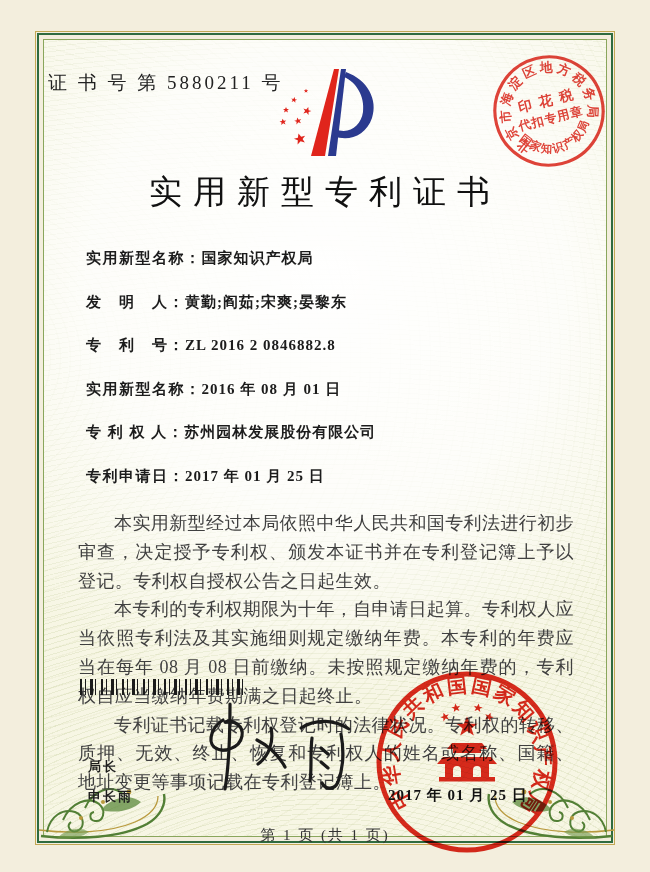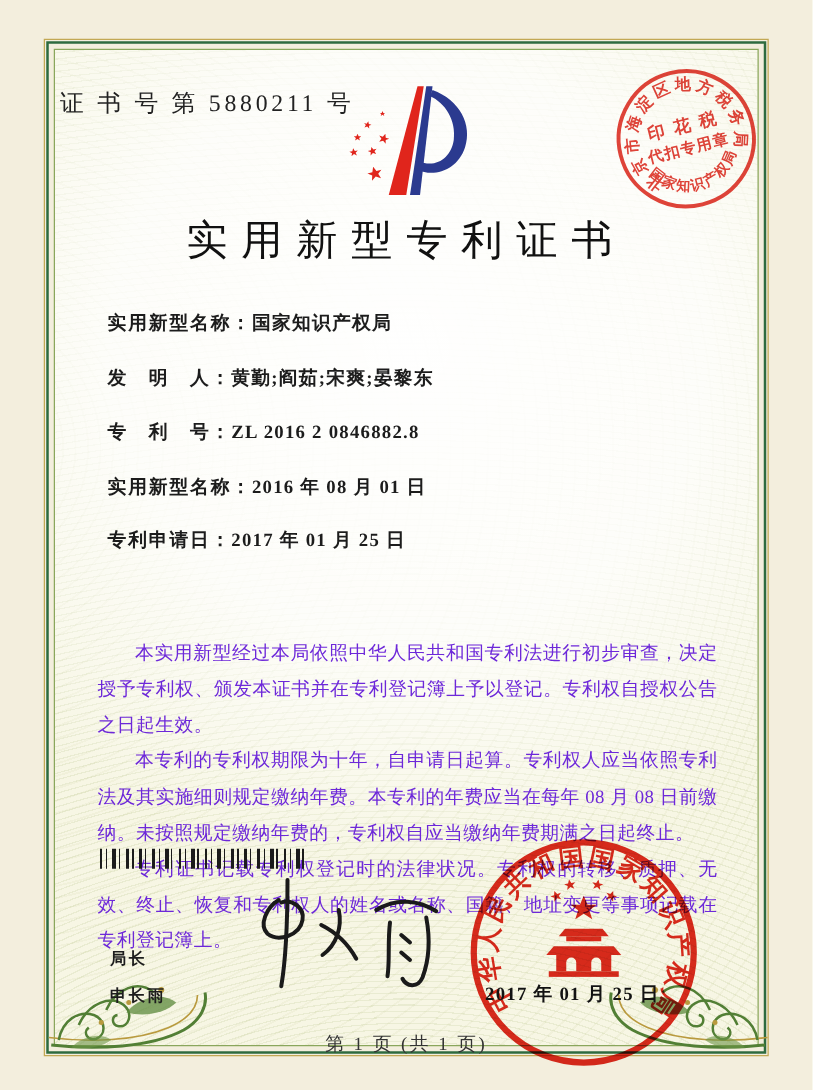--- a/index.html
+++ b/index.html
@@ -17,22 +17,22 @@
   .cert-no{position:absolute;left:48px;top:70px;font-size:19px;letter-spacing:3px;color:#222;}
   .logo{position:absolute;left:278px;top:66px;width:100px;height:97px;}
   .tax-stamp{position:absolute;left:490px;top:52px;width:118px;height:118px;
              transform:rotate(-14deg);opacity:.93;mix-blend-mode:multiply;}
   .title{position:absolute;left:0;top:170px;width:100%;text-align:center;
          font-size:33px;font-weight:400;letter-spacing:11px;color:#111;}
   .fields{position:absolute;left:86px;top:249px;width:480px;font-size:15px;font-weight:600;}
   .field-row{margin-bottom:24.5px;white-space:nowrap;}
   .field-label{letter-spacing:1.5px;}
   .field-value{letter-spacing:1px;}
-  .paras{position:absolute;left:78px;top:509px;width:496px;font-size:15px;
-         line-height:28.8px;letter-spacing:.4px;text-align:justify;color:#6d28d9;}
+  .paras{position:absolute;left:78px;top:509px;width:496px;font-size:18px;
+         line-height:28.8px;letter-spacing:.4px;text-align:justify;color:#404040;}
   .paras p{margin:0;text-indent:2em;}
   .barcode{position:absolute;left:80px;top:679px;width:168px;height:16px;
            background-image:repeating-linear-gradient(90deg,#1b1b1b 0 2px,transparent 2px 5px,
              #1b1b1b 5px 6px,transparent 6px 10px,#1b1b1b 10px 13px,transparent 13px 15px,
              #1b1b1b 15px 16px,transparent 16px 21px);}
   .director{position:absolute;left:88px;top:752px;font-family:"Liberation Sans","DejaVu Sans",sans-serif;
             font-weight:700;font-size:13px;color:#1d1d1d;line-height:30px;letter-spacing:2px;}
   .signature{position:absolute;left:183px;top:696px;width:195px;height:102px;}
   .flourish{position:absolute;width:132px;height:112px;}
   .flourish.bl{left:37px;top:732px;}
@@ -120,20 +120,23 @@
     <div class="field-row">
       <span class="field-label">发　明　人：</span><span class="field-value">黄勤;阎茹;宋爽;晏黎东</span>
     </div>
     <div class="field-row">
       <span class="field-label">专　利　号：</span><span class="field-value">ZL 2016 2 0846882.8</span>
     </div>
     <div class="field-row">
       <span class="field-label">实用新型名称：</span><span class="field-value">2016 年 08 月 01 日</span>
     </div>
     <div class="field-row">
+      <span class="field-label">专 利 权 人：</span><span class="field-value">苏州园林发展股份有限公司</span>
+    </div>
+    <div class="field-row">
       <span class="field-label">专利申请日：</span><span class="field-value">2017 年 01 月 25 日</span>
     </div>
   </div>
 
   <div class="paras">
     <p>本实用新型经过本局依照中华人民共和国专利法进行初步审查，决定授予专利权、颁发本证书并在专利登记簿上予以登记。专利权自授权公告之日起生效。</p>
     <p>本专利的专利权期限为十年，自申请日起算。专利权人应当依照专利法及其实施细则规定缴纳年费。本专利的年费应当在每年 08 月 08 日前缴纳。未按照规定缴纳年费的，专利权自应当缴纳年费期满之日起终止。</p>
     <p>专利证书记载专利权登记时的法律状况。专利权的转移、质押、无效、终止、恢复和专利权人的姓名或名称、国籍、地址变更等事项记载在专利登记簿上。</p>
   </div>
 

